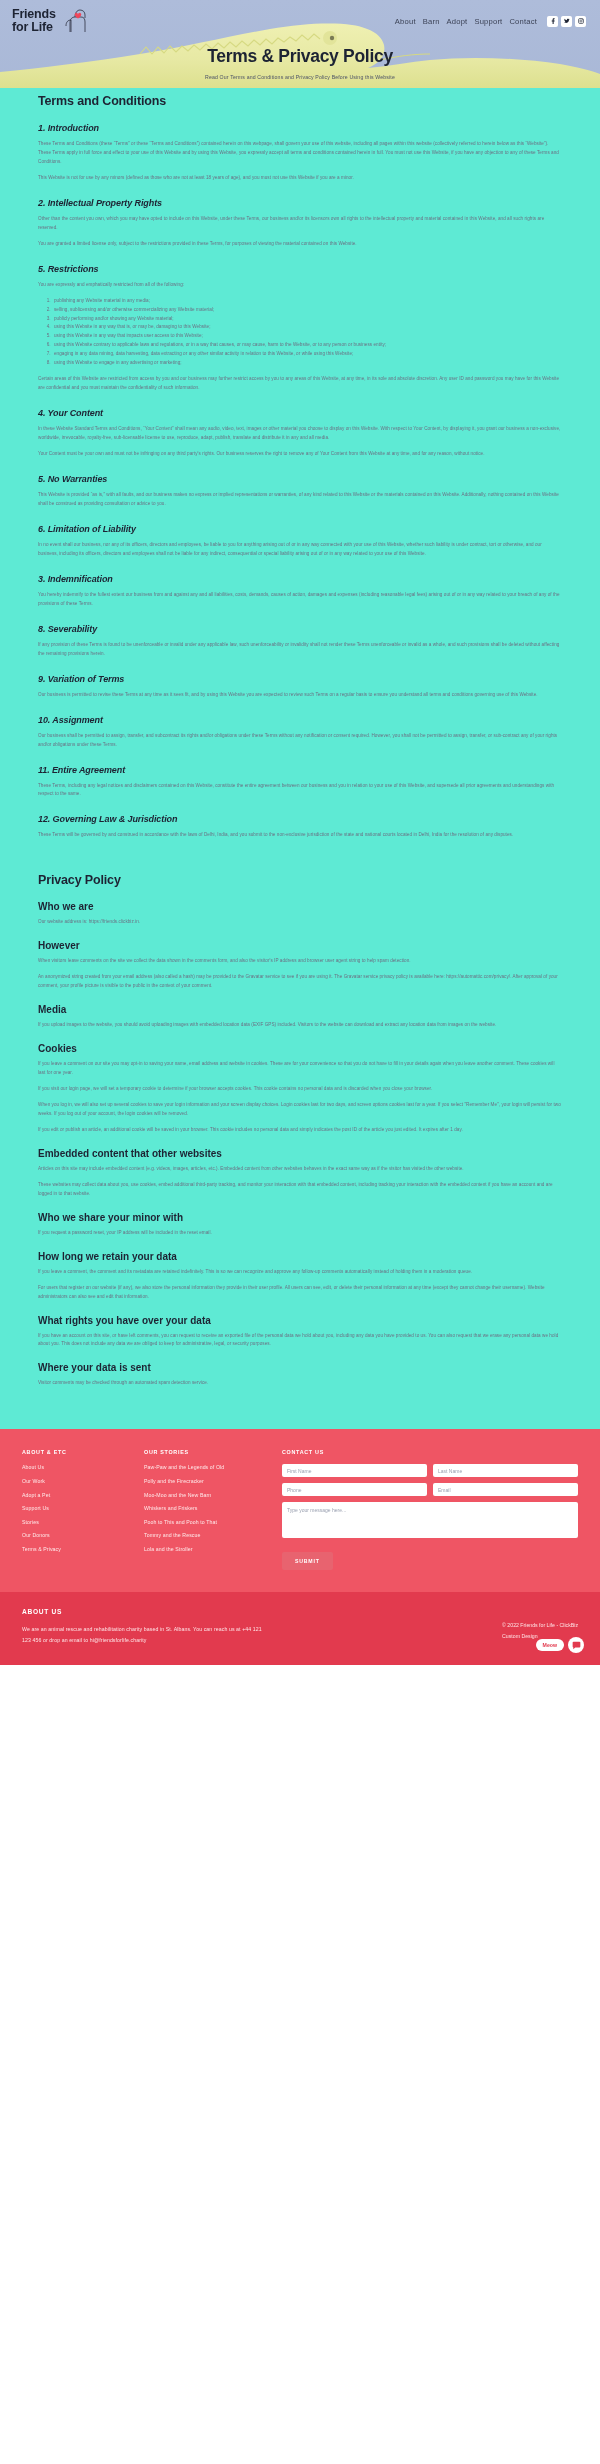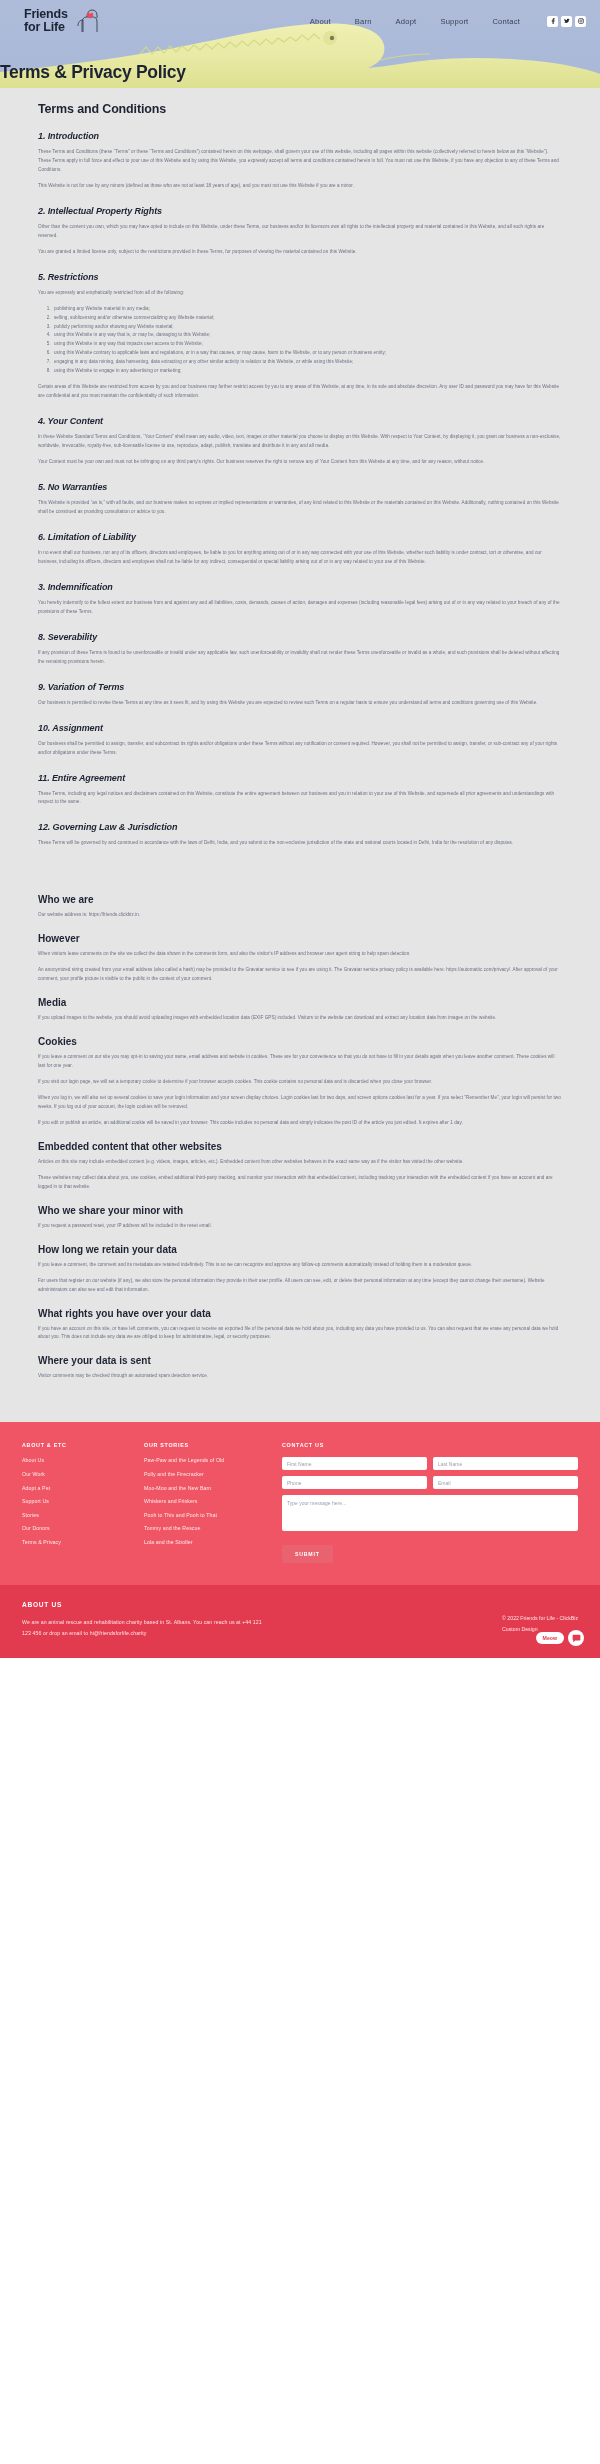--- a/index.html
+++ b/index.html
@@ -25,42 +25,42 @@
     height: 72px;
     pointer-events: none;
   }
   .hero-art svg { display:block; width: 100%; height: 100%; }
 
   .nav {
     position: relative;
     z-index: 5;
     display: flex;
     align-items: center;
-    padding: 6px 14px 0 24px;
+    padding: 6px 14px 0 12px;
   }
   .logo {
     display: flex;
     align-items: center;
     gap: 3px;
   }
   .logo-text {
     font-size: 12.5px;
     line-height: 13px;
     font-weight: 700;
     color: #1d2333;
     letter-spacing: -0.2px;
   }
   .logo-mark { width: 30px; height: 30px; position: relative; }
   .logo-mark svg { display:block; }
 
   .nav-links {
     margin-left: auto;
     display: flex;
     align-items: center;
-    gap: 24px;
+    gap: 7px;
   }
   .nav-link {
     font-size: 7.6px;
     color: #3c4256;
     text-decoration: none;
     letter-spacing: .2px;
     white-space: nowrap;
   }
   .socials { display:flex; gap: 3px; margin-left: 3px; }
   .soc {
@@ -68,40 +68,41 @@
     background: #fff;
     border-radius: 2px;
     display: flex; align-items: center; justify-content: center;
     color: #1d2333;
   }
   .soc svg { display:block; }
 
   .hero-title {
     position: relative;
     z-index: 4;
+    text-align: center;
     font-size: 17.5px;
     font-weight: 700;
     color: #1d2333;
     letter-spacing: -0.3px;
-    margin-top: 26px;
+    margin-top: 10px;
   }
   .hero-sub {
     position: relative;
     z-index: 4;
     text-align: center;
     font-size: 5.2px;
     color: #4b5166;
     margin-top: 7px;
     letter-spacing: .15px;
   }
 
   
   .content {
-    background: #e5e5e5;
-    padding: 14px 38px 34px 38px;
+    background: #5eead4;
+    padding: 6px 38px 34px 38px;
   }
   h2.doc-title {
     font-size: 12.5px;
     font-weight: 700;
     color: #1d2333;
     letter-spacing: -0.15px;
     margin-bottom: 14px;
   }
   h3.sec-title {
     font-size: 9px;
@@ -391,20 +392,21 @@
   <p class="body">Our business shall be permitted to assign, transfer, and subcontract its rights and/or obligations under these Terms without any notification or consent required. However, you shall not be permitted to assign, transfer, or sub-contract any of your rights and/or obligations under these Terms.</p>
 
   <h3 class="sec-title">11. Entire Agreement</h3>
   <p class="body">These Terms, including any legal notices and disclaimers contained on this Website, constitute the entire agreement between our business and you in relation to your use of this Website, and supersede all prior agreements and understandings with respect to the same.</p>
 
   <h3 class="sec-title">12. Governing Law &amp; Jurisdiction</h3>
   <p class="body">These Terms will be governed by and construed in accordance with the laws of Delhi, India, and you submit to the non-exclusive jurisdiction of the state and national courts located in Delhi, India for the resolution of any disputes.</p>
 
   <div class="gap-lg"></div>
 
+  <h2 class="doc-title">Privacy Policy</h2>
 
   <h4 class="sub-title">Who we are</h4>
   <p class="body">Our website address is: https://friends.clickbiz.in.</p>
 
   <h4 class="sub-title">However</h4>
   <p class="body">When visitors leave comments on the site we collect the data shown in the comments form, and also the visitor's IP address and browser user agent string to help spam detection.</p>
   <p class="body">An anonymized string created from your email address (also called a hash) may be provided to the Gravatar service to see if you are using it. The Gravatar service privacy policy is available here: https://automattic.com/privacy/. After approval of your comment, your profile picture is visible to the public in the context of your comment.</p>
 
   <h4 class="sub-title">Media</h4>
   <p class="body">If you upload images to the website, you should avoid uploading images with embedded location data (EXIF GPS) included. Visitors to the website can download and extract any location data from images on the website.</p>

